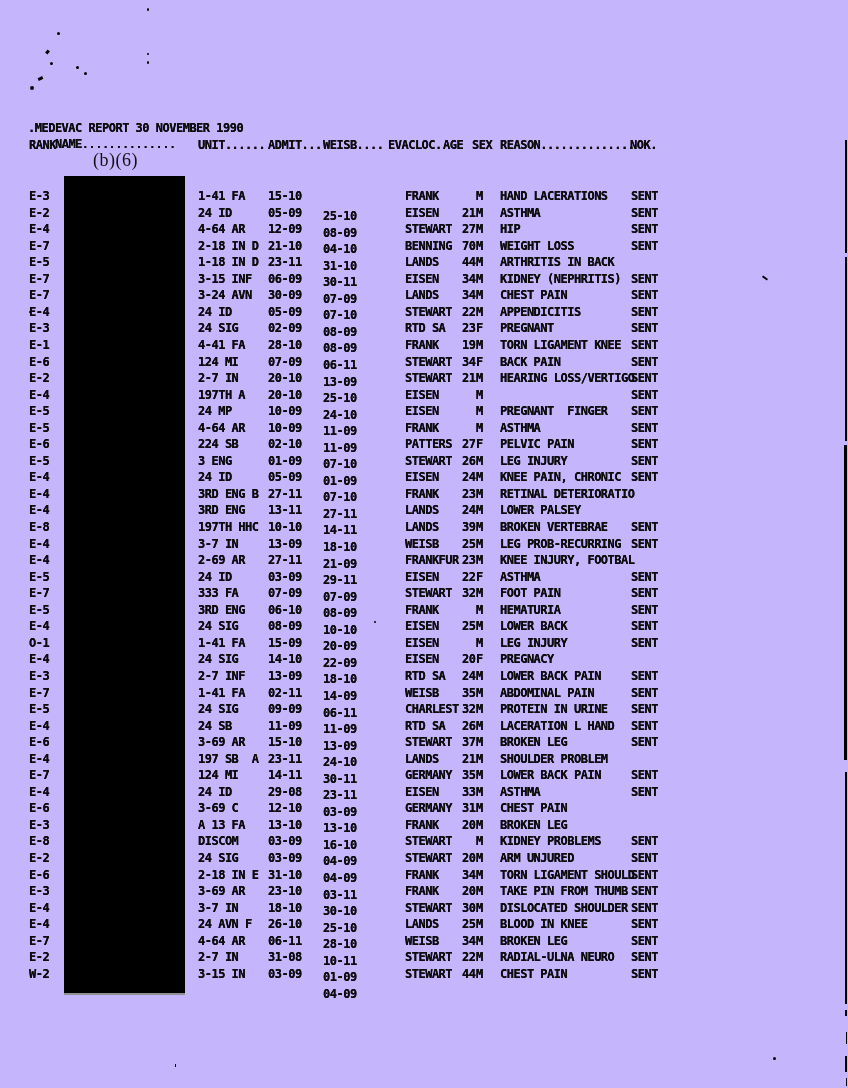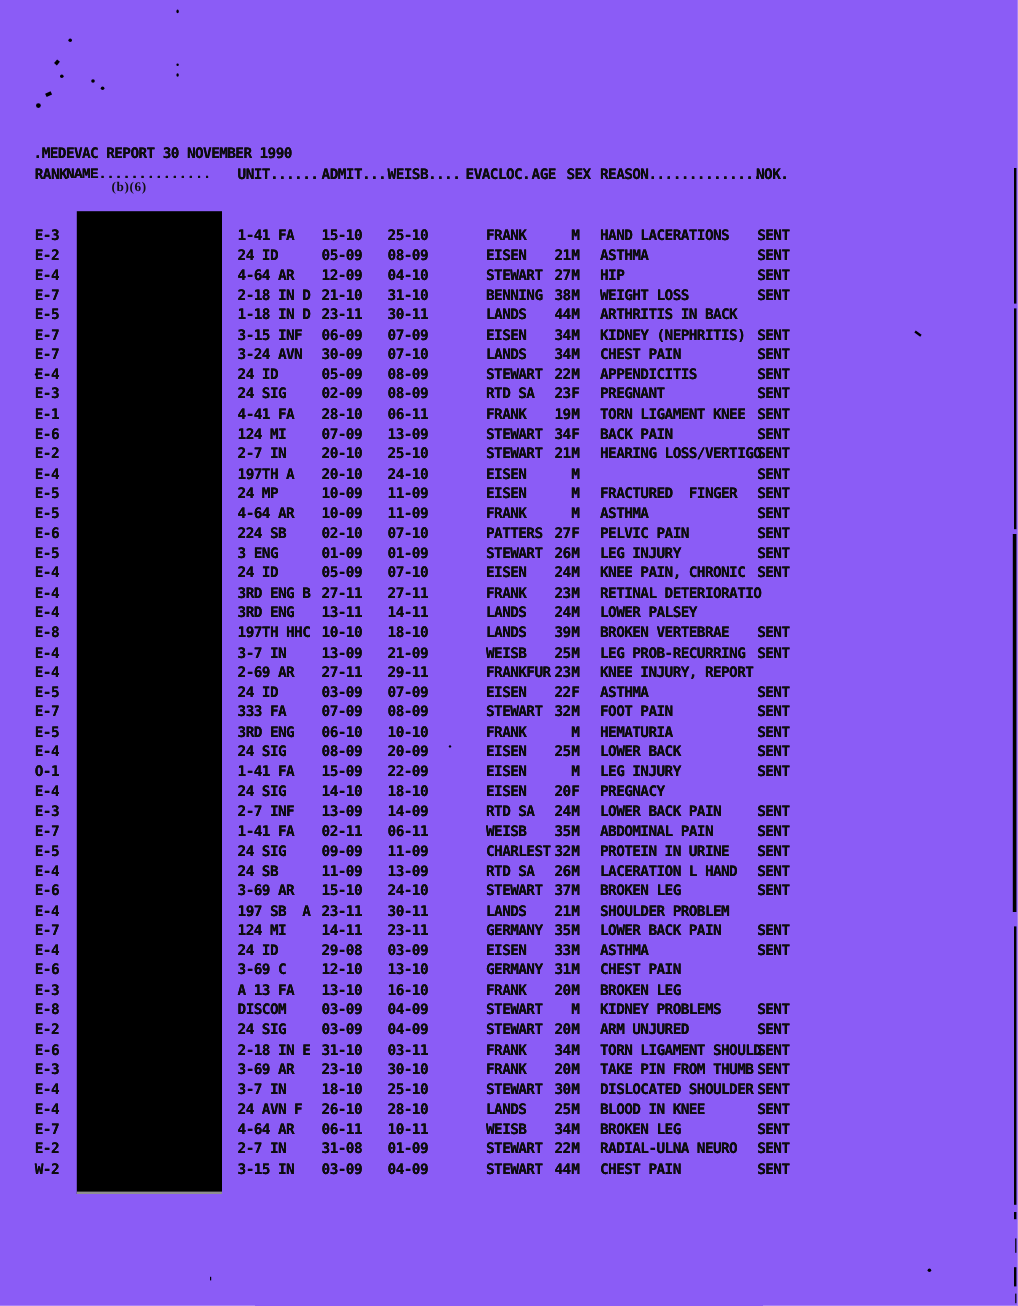--- a/index.html
+++ b/index.html
@@ -5,21 +5,21 @@
   html,body{margin:0;padding:0;}
   body{
     width:848px;height:1088px;
     background:#ffffff;
     position:relative;
     overflow:hidden;
     font-family:"DejaVu Sans Mono", monospace;
   }
   .page{
     position:absolute;left:0;top:0;width:848px;height:1088px;
-    background:#8b5cf6;
+    background:#c4b5fd;
   }
   .tw{ 
     position:absolute;
     font-family:"DejaVu Sans Mono", monospace;
     font-weight:700;
     font-size:12px;
     line-height:13px;
     letter-spacing:-0.5px;
     color:#0d0d0d;
     white-space:pre;
@@ -33,41 +33,41 @@
   .h-admit{left:268px;}
   .h-evac{left:323px;}
   .h-evacloc{left:388px;}
   .h-age{left:443px;}
   .h-sex{left:472px;}
   .h-reason{left:500px;}
   .h-nok{left:630px;}
   .redaction-label{
     position:absolute;left:93px;top:150px;
     font-family:"Liberation Serif", serif;
-    font-weight:700;font-size:11px;color:#111;
+    font-weight:400;font-size:18px;color:#111;
     letter-spacing:0.5px;
   }
   .redaction-box{
     position:absolute;left:64px;top:176px;width:121px;height:817px;
     background:#000;
     border-bottom:2px solid #8f8f8f;
   }
   .rows{position:absolute;left:0;top:0;width:848px;height:860px;}
   .trow{position:absolute;left:0;width:848px;height:16px;}
   .trow span{
     position:absolute;top:0;
     font-family:"DejaVu Sans Mono", monospace;
     font-weight:700;font-size:12px;line-height:13px;
     letter-spacing:-0.5px;color:#0d0d0d;white-space:pre;
     text-shadow:0 0 0.4px #000;
   }
   .c-rank{left:29px;}
   .c-unit{left:198px;}
   .c-admit{left:268px;}
-  .c-evac{left:323px;}
+  .c-evac{left:323px;margin-top:20px;}
   .c-evacloc{left:388px;margin-left:17px;}
   .c-age{left:446px;margin-left:16px;}
   .c-sex{left:476px;}
   .c-reason{left:500px;}
   .c-nok{left:631px;}
   .speck{position:absolute;background:#000;border-radius:50%;}
   .edge-seg{position:absolute;background:#000;}
   .tickmark{position:absolute;width:6px;height:2px;background:#000;transform:rotate(35deg);}
 </style>
 </head>
@@ -125,21 +125,21 @@
         <span class="c-sex">M</span>
         <span class="c-reason">HIP</span>
         <span class="c-nok">SENT</span>
       </div>
       <div class="trow" style="top: 239.65px;">
         <span class="c-rank">E-7</span>
         <span class="c-unit">2-18 IN D</span>
         <span class="c-admit">21-10</span>
         <span class="c-evac">31-10</span>
         <span class="c-evacloc">BENNING</span>
-        <span class="c-age">38</span>
+        <span class="c-age">70</span>
         <span class="c-sex">M</span>
         <span class="c-reason">WEIGHT LOSS</span>
         <span class="c-nok">SENT</span>
       </div>
       <div class="trow" style="top: 256.2px;">
         <span class="c-rank">E-5</span>
         <span class="c-unit">1-18 IN D</span>
         <span class="c-admit">23-11</span>
         <span class="c-evac">30-11</span>
         <span class="c-evacloc">LANDS</span>
@@ -237,21 +237,21 @@
         <span class="c-nok">SENT</span>
       </div>
       <div class="trow" style="top: 405.15px;">
         <span class="c-rank">E-5</span>
         <span class="c-unit">24 MP</span>
         <span class="c-admit">10-09</span>
         <span class="c-evac">11-09</span>
         <span class="c-evacloc">EISEN</span>
         <span class="c-age"></span>
         <span class="c-sex">M</span>
-        <span class="c-reason">FRACTURED  FINGER</span>
+        <span class="c-reason">PREGNANT  FINGER</span>
         <span class="c-nok">SENT</span>
       </div>
       <div class="trow" style="top: 421.7px;">
         <span class="c-rank">E-5</span>
         <span class="c-unit">4-64 AR</span>
         <span class="c-admit">10-09</span>
         <span class="c-evac">11-09</span>
         <span class="c-evacloc">FRANK</span>
         <span class="c-age"></span>
         <span class="c-sex">M</span>
@@ -336,21 +336,21 @@
         <span class="c-nok">SENT</span>
       </div>
       <div class="trow" style="top: 554.1px;">
         <span class="c-rank">E-4</span>
         <span class="c-unit">2-69 AR</span>
         <span class="c-admit">27-11</span>
         <span class="c-evac">29-11</span>
         <span class="c-evacloc">FRANKFUR</span>
         <span class="c-age">23</span>
         <span class="c-sex">M</span>
-        <span class="c-reason">KNEE INJURY, REPORT</span>
+        <span class="c-reason">KNEE INJURY, FOOTBAL</span>
         <span class="c-nok"></span>
       </div>
       <div class="trow" style="top: 570.65px;">
         <span class="c-rank">E-5</span>
         <span class="c-unit">24 ID</span>
         <span class="c-admit">03-09</span>
         <span class="c-evac">07-09</span>
         <span class="c-evacloc">EISEN</span>
         <span class="c-age">22</span>
         <span class="c-sex">F</span>

